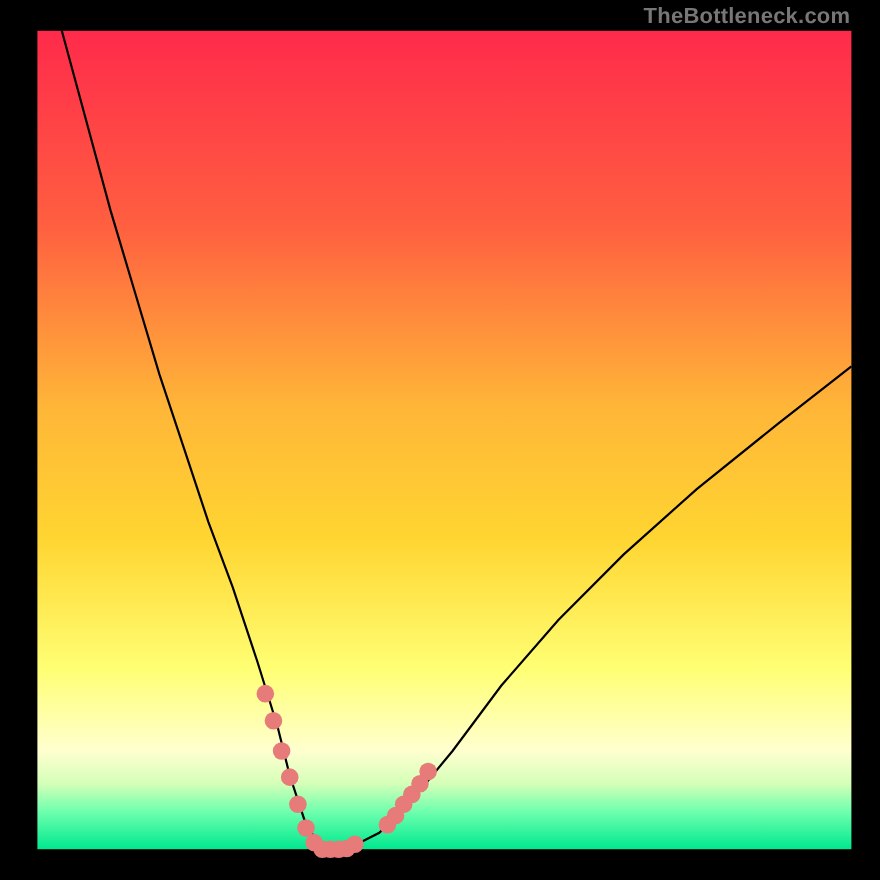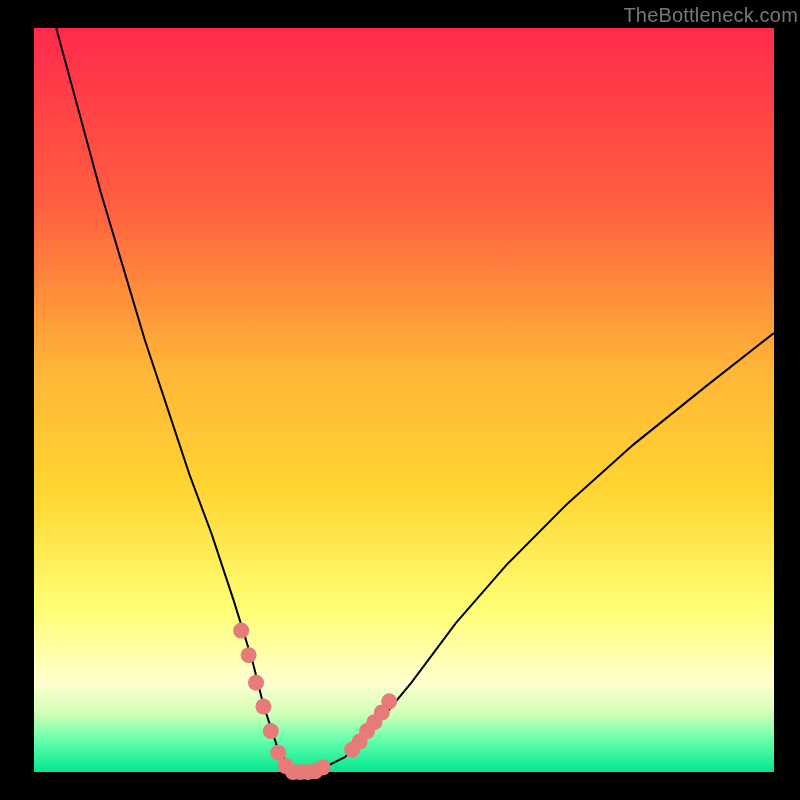--- a/index.html
+++ b/index.html
@@ -13,24 +13,24 @@
   }
   .frame {
     position: relative;
     width: 800px;
     height: 800px;
     background: #000;
   }
   .watermark {
     position: absolute;
     top: 4px;
-    right: 2px;
+    right: 27px;
     color: #777;
     font-size: 20px;
-    font-weight: 400;
+    font-weight: 700;
     z-index: 5;
     letter-spacing: 0.2px;
   }
   svg {
     display: block;
   }
 </style>
 </head>
 <body>
 

